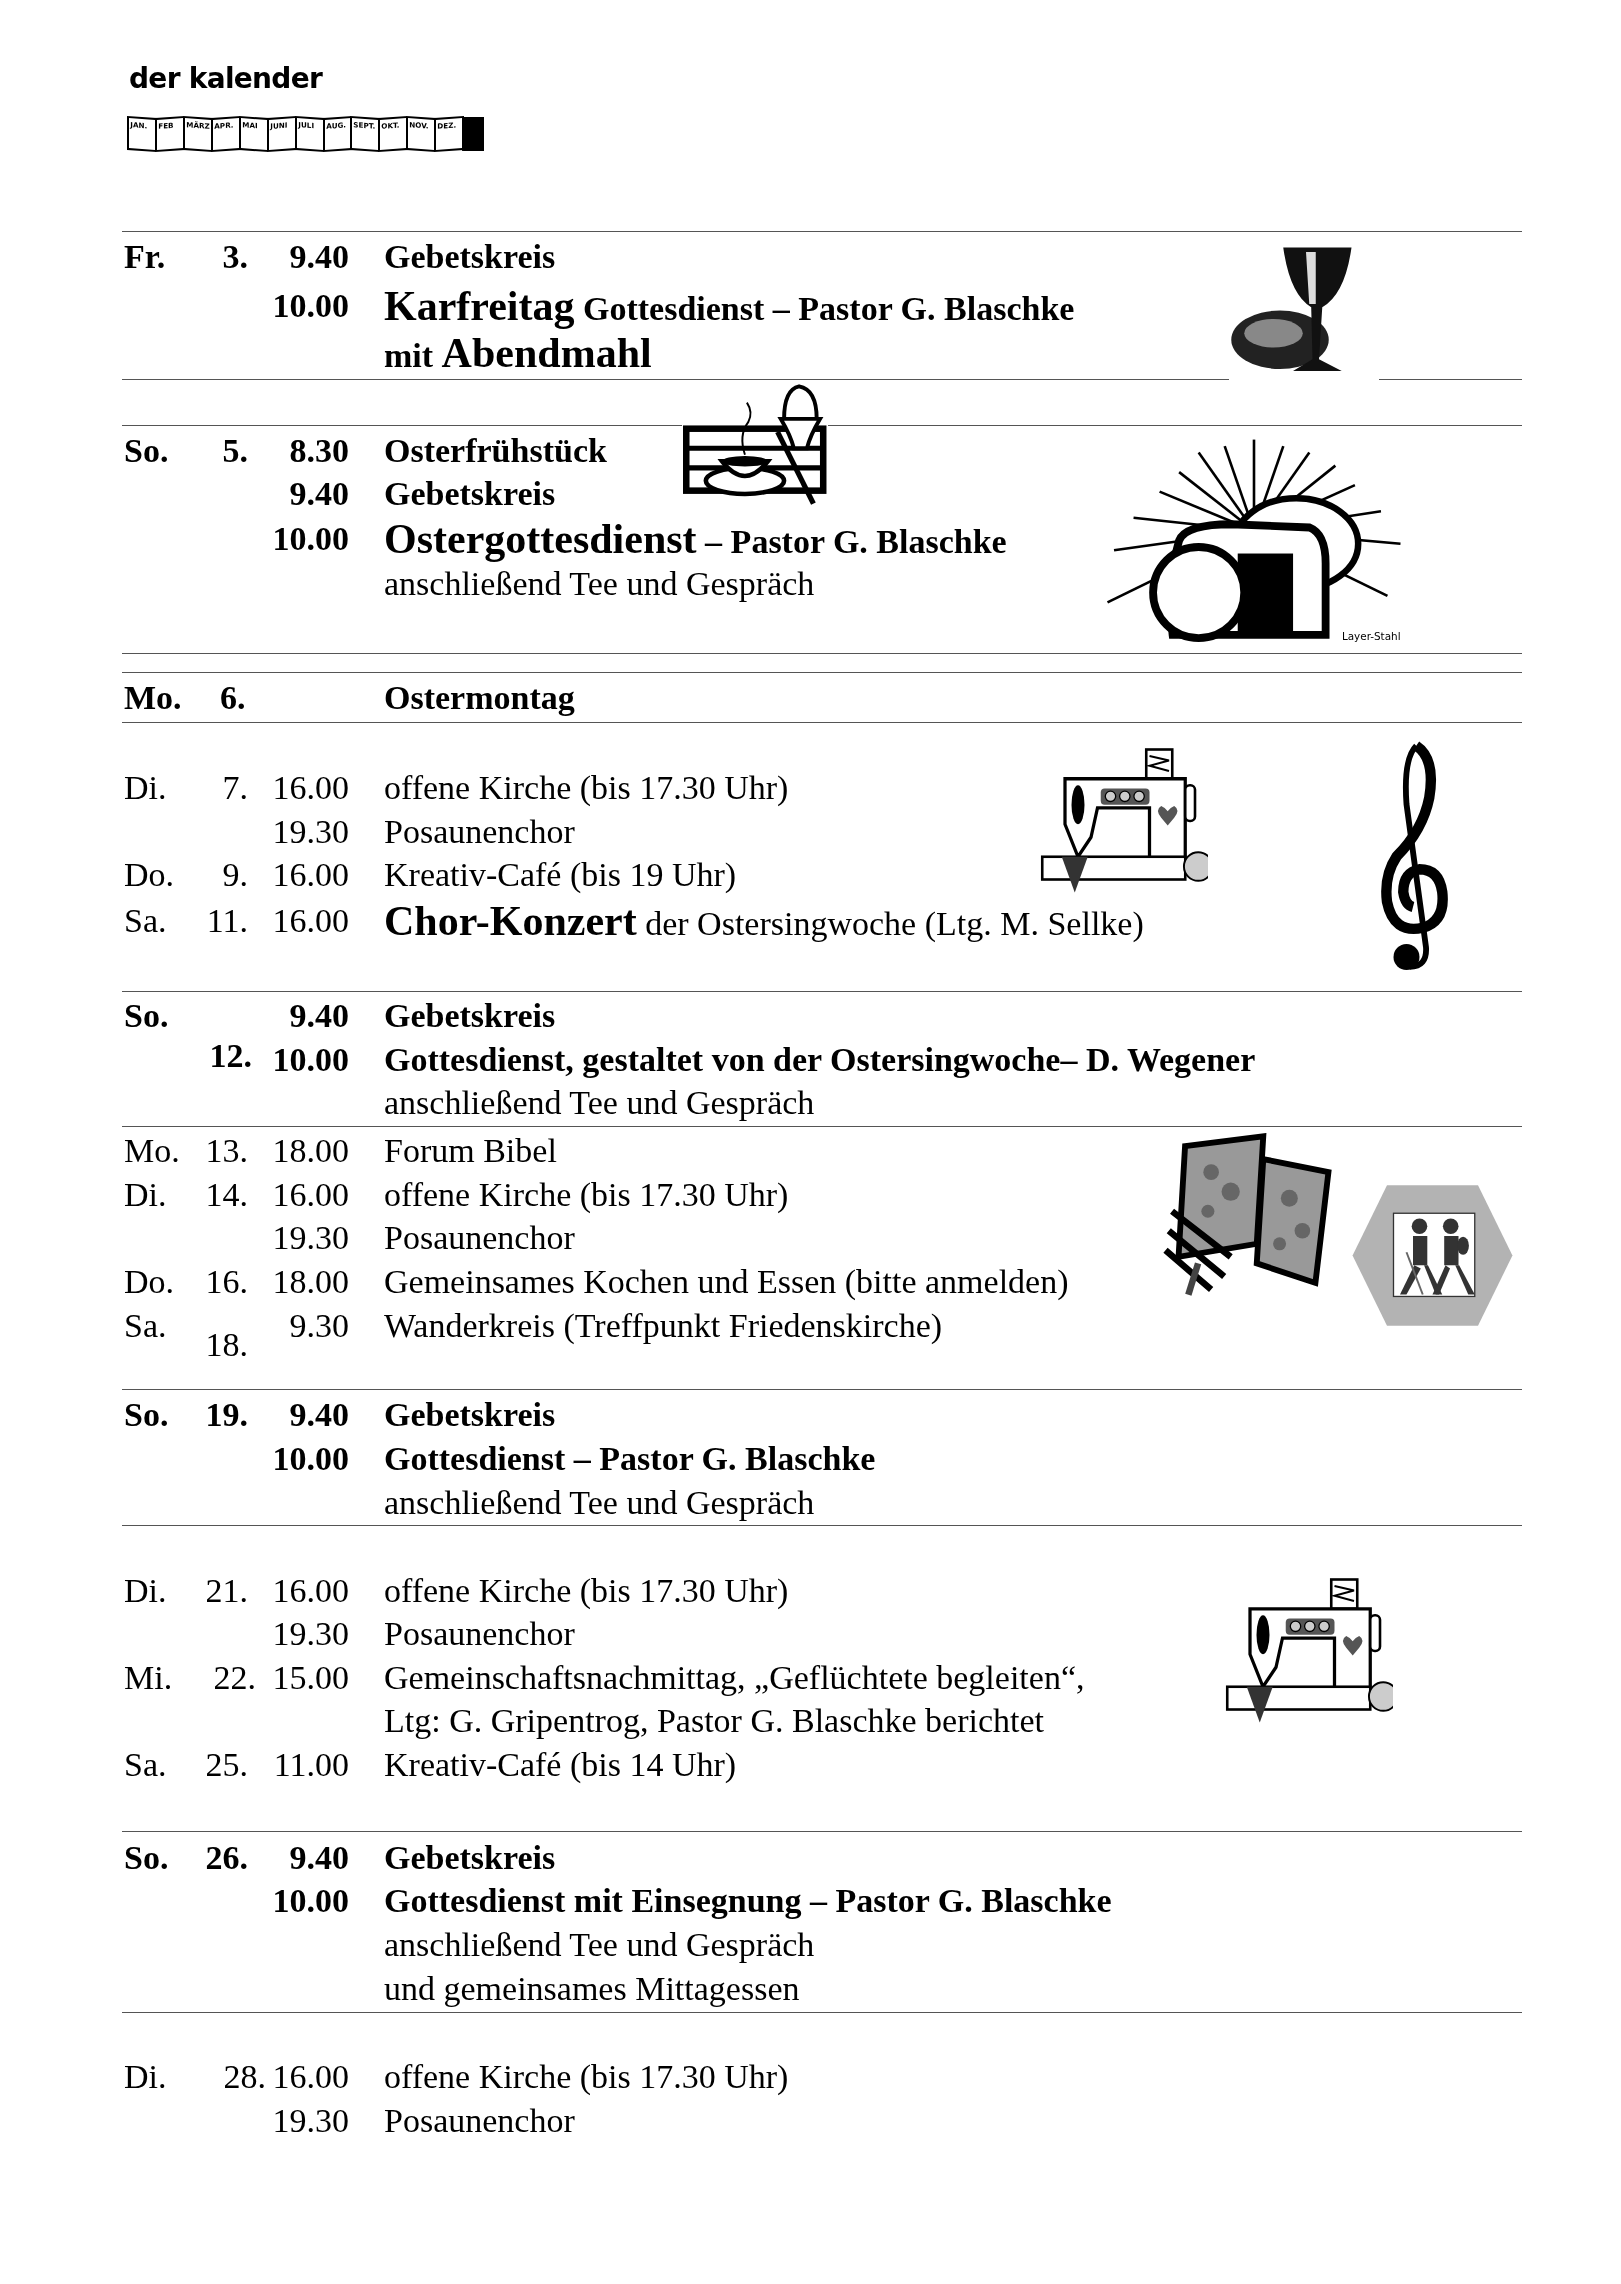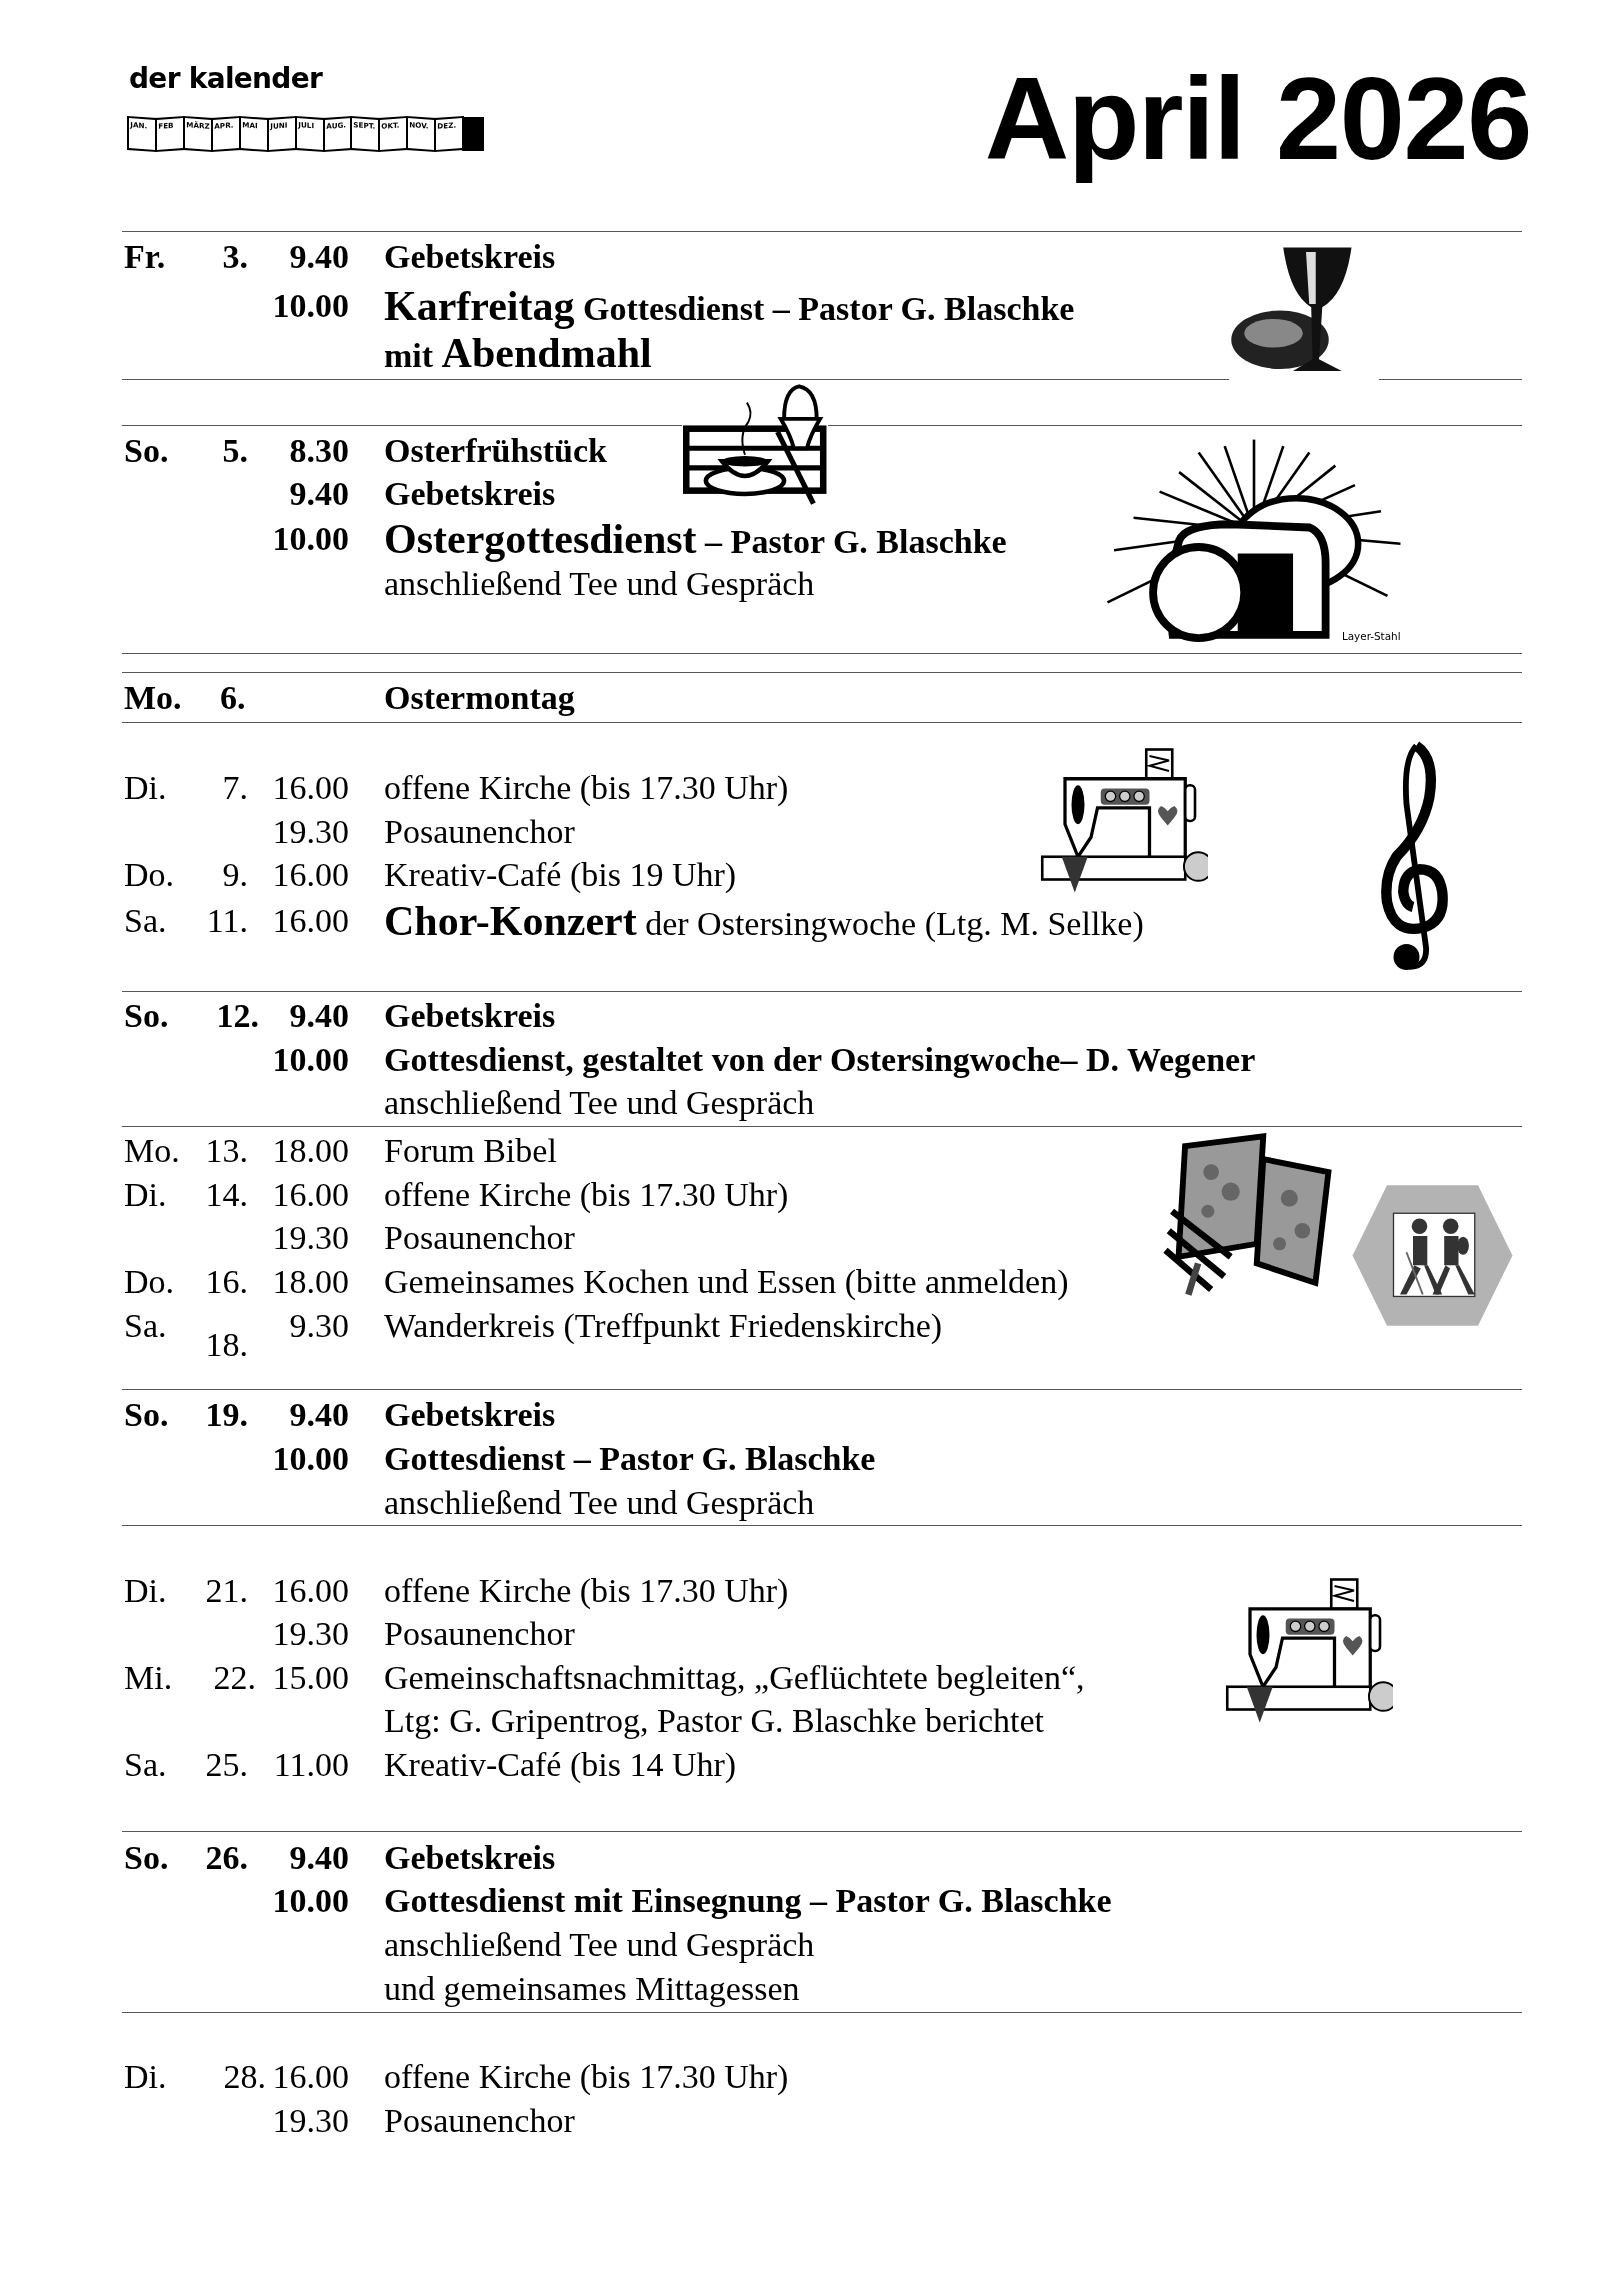--- a/index.html
+++ b/index.html
@@ -49,21 +49,20 @@
       <div class="logo-month">JULI</div>
       <div class="logo-month">AUG.</div>
       <div class="logo-month">SEPT.</div>
       <div class="logo-month">OKT.</div>
       <div class="logo-month">NOV.</div>
       <div class="logo-month">DEZ.</div>
       <div class="logo-end"></div>
     </div>
   </div>
 
-  <div class="title">April 2026</div>
 
   <div class="rule" style="top:231px; width:1400px;"></div>
   <div class="rule" style="top:379px; width:1107px;"></div>
   <div class="rule" style="top:379px; left:1379px; width:143px;"></div>
   <div class="rule" style="top:425px; width:560px;"></div>
   <div class="rule" style="top:425px; left:828px; width:694px;"></div>
   <div class="rule" style="top:653px; width:1400px;"></div>
   <div class="rule" style="top:672px; width:1400px;"></div>
   <div class="rule" style="top:722px; width:1400px;"></div>
   <div class="rule" style="top:991px; width:1400px;"></div>
@@ -199,21 +198,21 @@
     <svg class="img" style="left:1374px; top:739px;" width="78" height="241" viewBox="0 0 120 370">
       <path d="M65 10 Q95 30 85 90 Q75 140 35 180 Q15 210 20 250 Q30 300 75 290 Q110 280 105 235 Q100 200 70 200 Q45 205 45 235 Q48 255 60 258" fill="none" stroke="#000" stroke-width="16"></path>
       <path d="M65 10 Q45 30 50 100 L80 320 Q82 350 55 350" fill="none" stroke="#000" stroke-width="9"></path>
       <circle cx="50" cy="335" r="20" fill="#000"></circle>
     </svg>
   </div>
 
   <div>
     <div class="row b" style="top:995px;">
       <span class="wd">So.</span>
-      <span class="day-cell" style="left:200px;">12.</span>
+      <span class="day-cell" style="left:193px;margin-top:40px;">12.</span>
       <span class="time-cell">9.40</span>
       <span class="txt">Gebetskreis</span>
     </div>
     <div class="row b" style="top:1039px;">
       <span class="time-cell">10.00</span>
       <span class="txt">Gottesdienst, gestaltet von der Ostersingwoche– D. Wegener</span>
     </div>
     <div class="row" style="top:1082px;">
       <span class="txt">anschließend Tee und Gespräch</span>
     </div>

